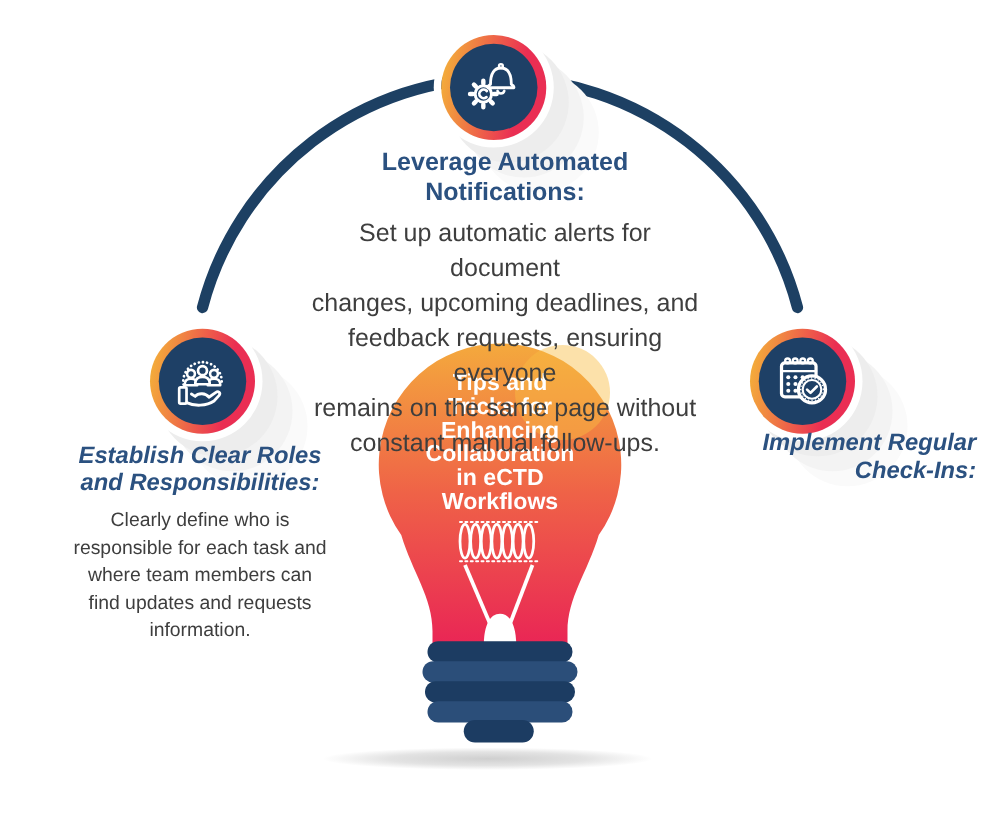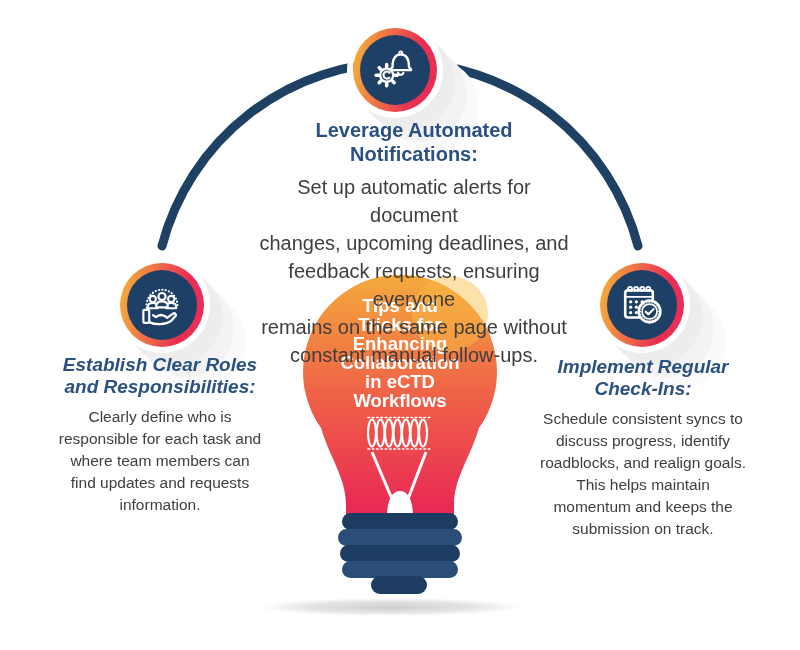--- a/index.html
+++ b/index.html
@@ -30,23 +30,23 @@
   .section{position:absolute;text-align:center;}
   .section .heading{
     font-size:20px;font-weight:bold;color:#2B5180;line-height:1.18;
     white-space:pre-line;margin:0;
   }
   .section .body{
     font-size:20px;color:#3E3E3E;line-height:1.4;white-space:pre-line;margin:7px 0 0 0;
   }
   .section.side .heading{font-size:19px;font-style:italic;}
   .section.side .body{font-size:15.5px;line-height:1.42;}
-  .section.top-s{left:252px;top:119px;width:324px;}
+  .section.top-s{left:242px;top:119px;width:324px;}
   .section.left-s{left:22px;top:354px;width:276px;}
-  .section.right-s{left:505px;top:356px;width:276px;}
+  .section.right-s{left:505px;top:344px;width:276px;text-align:right;}
   
   .bulb-title{
     position:absolute;left:300px;top:296px;width:200px;text-align:center;
     color:#ffffff;font-weight:bold;font-size:18.5px;line-height:19px;white-space:pre-line;
   }
 </style>
 </head>
 <body>
 
 <div class="canvas">
@@ -195,21 +195,15 @@
     <div class="body">Clearly define who is
 responsible for each task and
 where team members can
 find updates and requests
 information.</div>
   </div>
 
   <div class="section right-s side">
     <div class="heading">Implement Regular
 Check-Ins:</div>
-    <div class="body">Schedule consistent syncs to
-discuss progress, identify
-roadblocks, and realign goals.
-This helps maintain
-momentum and keeps the
-submission on track.</div>
   </div>
 
 </div>
 
 </body></html>

